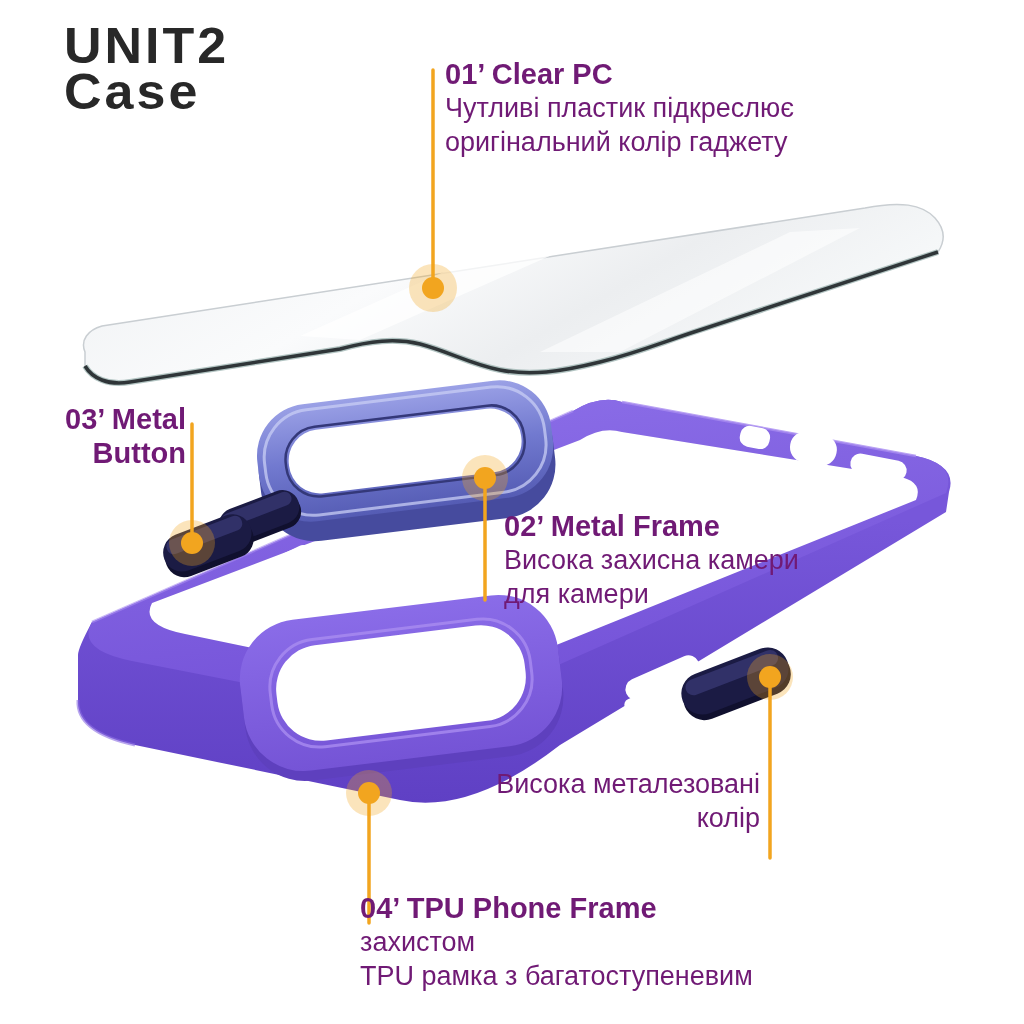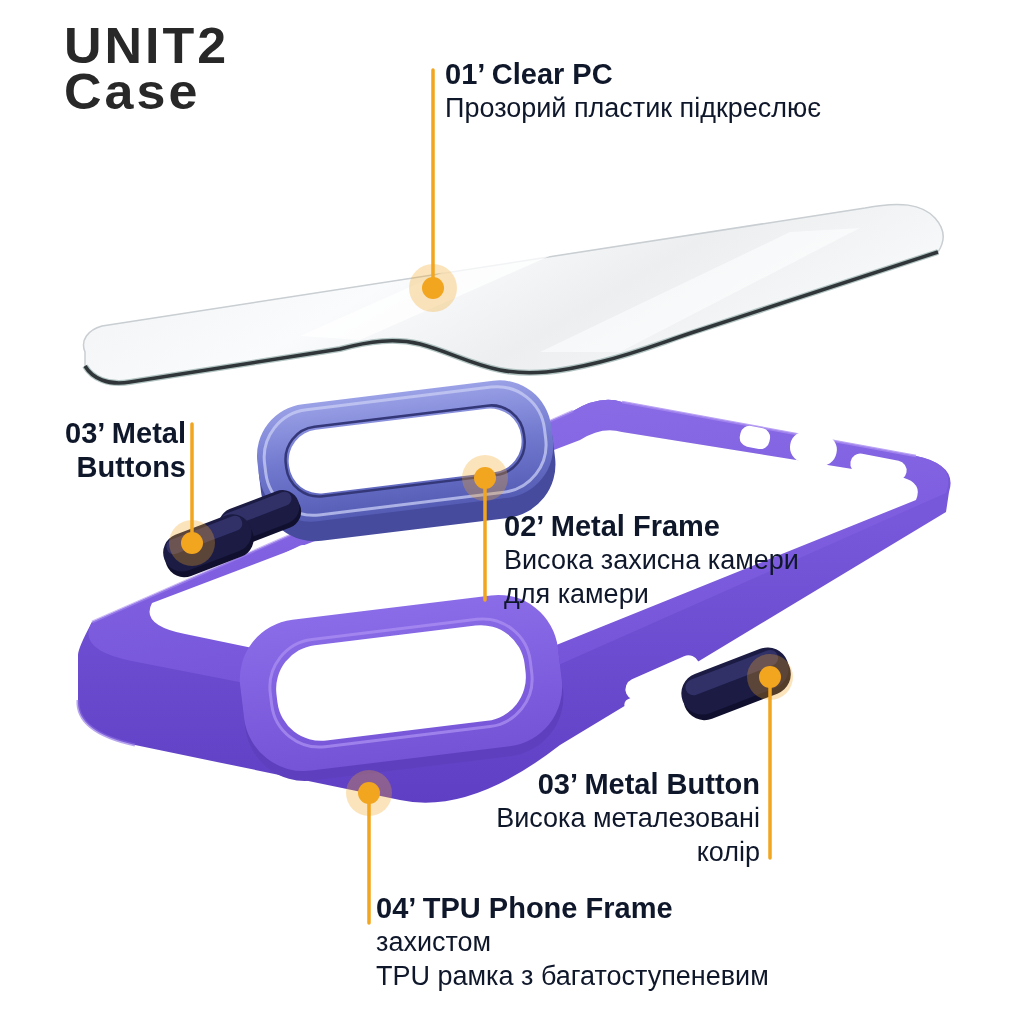--- a/index.html
+++ b/index.html
@@ -1,21 +1,21 @@
 <!DOCTYPE html>
 <html><head>
 <meta charset="utf-8">
 <style>
   html,body{margin:0;padding:0;}
   body{
     width:1024px;height:1024px;position:relative;background:#ffffff;
     font-family:"Liberation Sans", sans-serif;overflow:hidden;
   }
   #art{position:absolute;left:0;top:0;width:1024px;height:1024px;}
-  .txt{position:absolute;color:#0f172a;}
+  .txt{position:absolute;color:#701a75;}
   .co-title{font-weight:700;font-size:29px;line-height:34px;white-space:nowrap;}
   .co-body{font-weight:400;font-size:27px;line-height:34px;white-space:nowrap;}
   .right{text-align:right;}
   #logo{
     position:absolute;left:64px;top:22px;color:#282828;
     font-weight:700;letter-spacing:3px;line-height:50px;font-size:52px;
     transform:scaleY(0.96);transform-origin:left top;white-space:nowrap;
   }
   #logo .l2{margin-top:-2px;}
 </style>
@@ -180,37 +180,37 @@
   </g>
 </svg>
 
 <div id="logo">
   <div class="l1">UNIT2</div>
   <div class="l2">Case</div>
 </div>
 
 <div class="txt" style="left:445px;top:57px;">
   <div class="co-title">01’ Clear PC</div>
-  <div class="co-body">Прозорий пластик підкреслює</div>
+  <div class="co-body">Чутливі пластик підкреслює</div>
+  <div class="co-body">оригінальний колір гаджету</div>
 </div>
 
 <div class="txt" style="left:496px;top:509px;margin-left:8px;">
   <div class="co-title">02’ Metal Frame</div>
   <div class="co-body">Висока захисна камери</div>
   <div class="co-body">для камери</div>
 </div>
 
-<div class="txt right" style="left:20px;top:416px;width:166px;">
+<div class="txt right" style="left:20px;top:402px;width:166px;">
   <div class="co-title">03’ Metal</div>
-  <div class="co-title">Buttons</div>
+  <div class="co-title">Button</div>
 </div>
 
 <div class="txt right" style="left:420px;top:767px;width:340px;">
-  <div class="co-title">03’ Metal Button</div>
   <div class="co-body">Висока металезовані</div>
   <div class="co-body">колір</div>
 </div>
 
-<div class="txt" style="left:376px;top:891px;">
+<div class="txt" style="left:360px;top:891px;">
   <div class="co-title">04’ TPU Phone Frame</div>
   <div class="co-body">захистом</div>
   <div class="co-body">TPU рамка з багатоступеневим</div>
 </div>
 
 </body></html>

